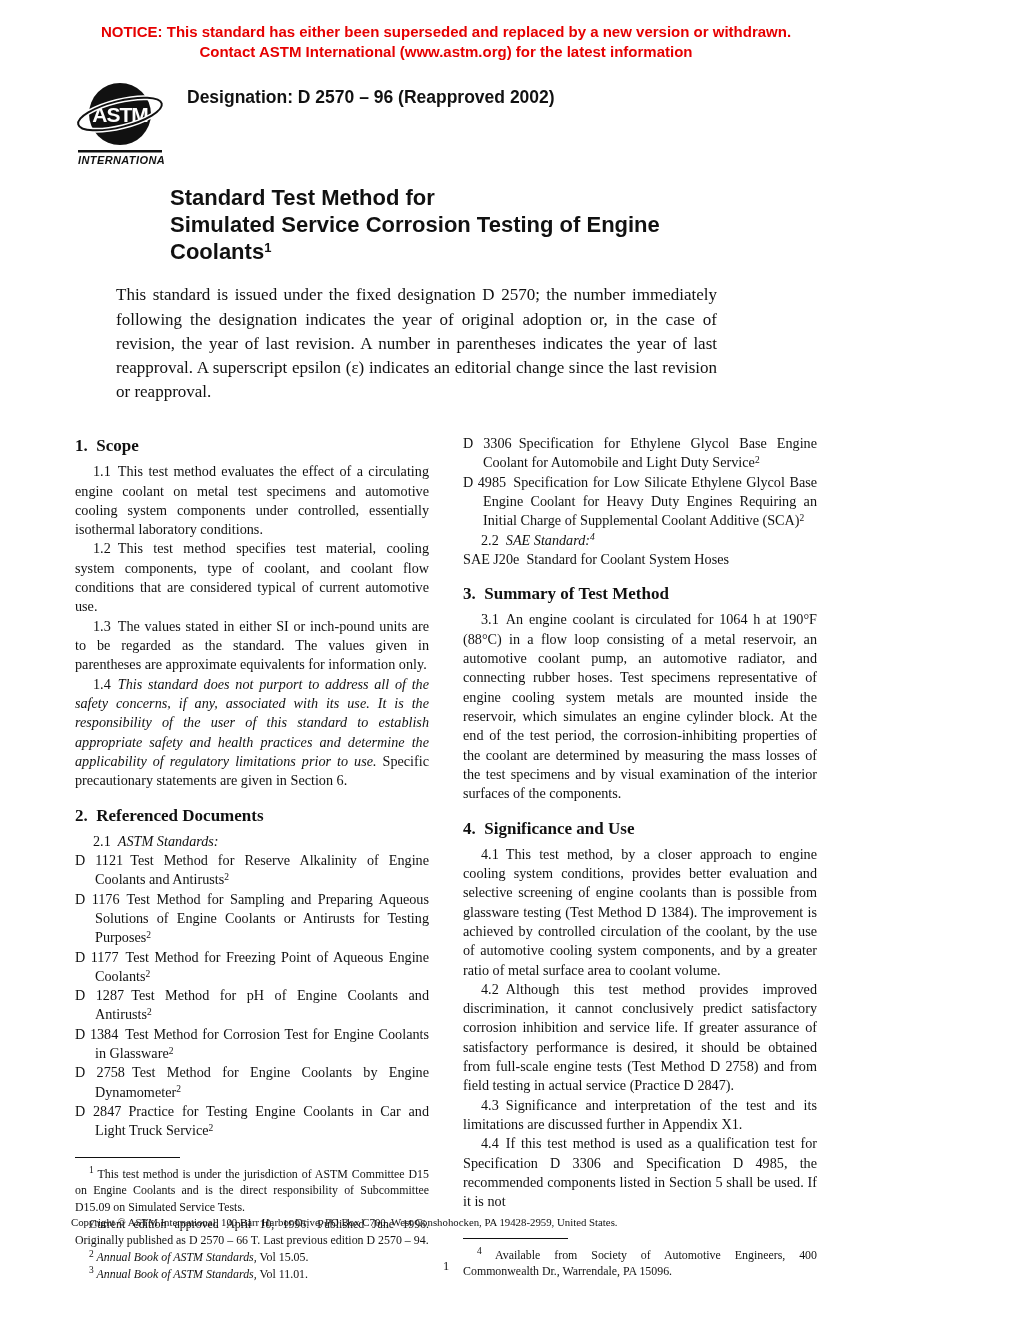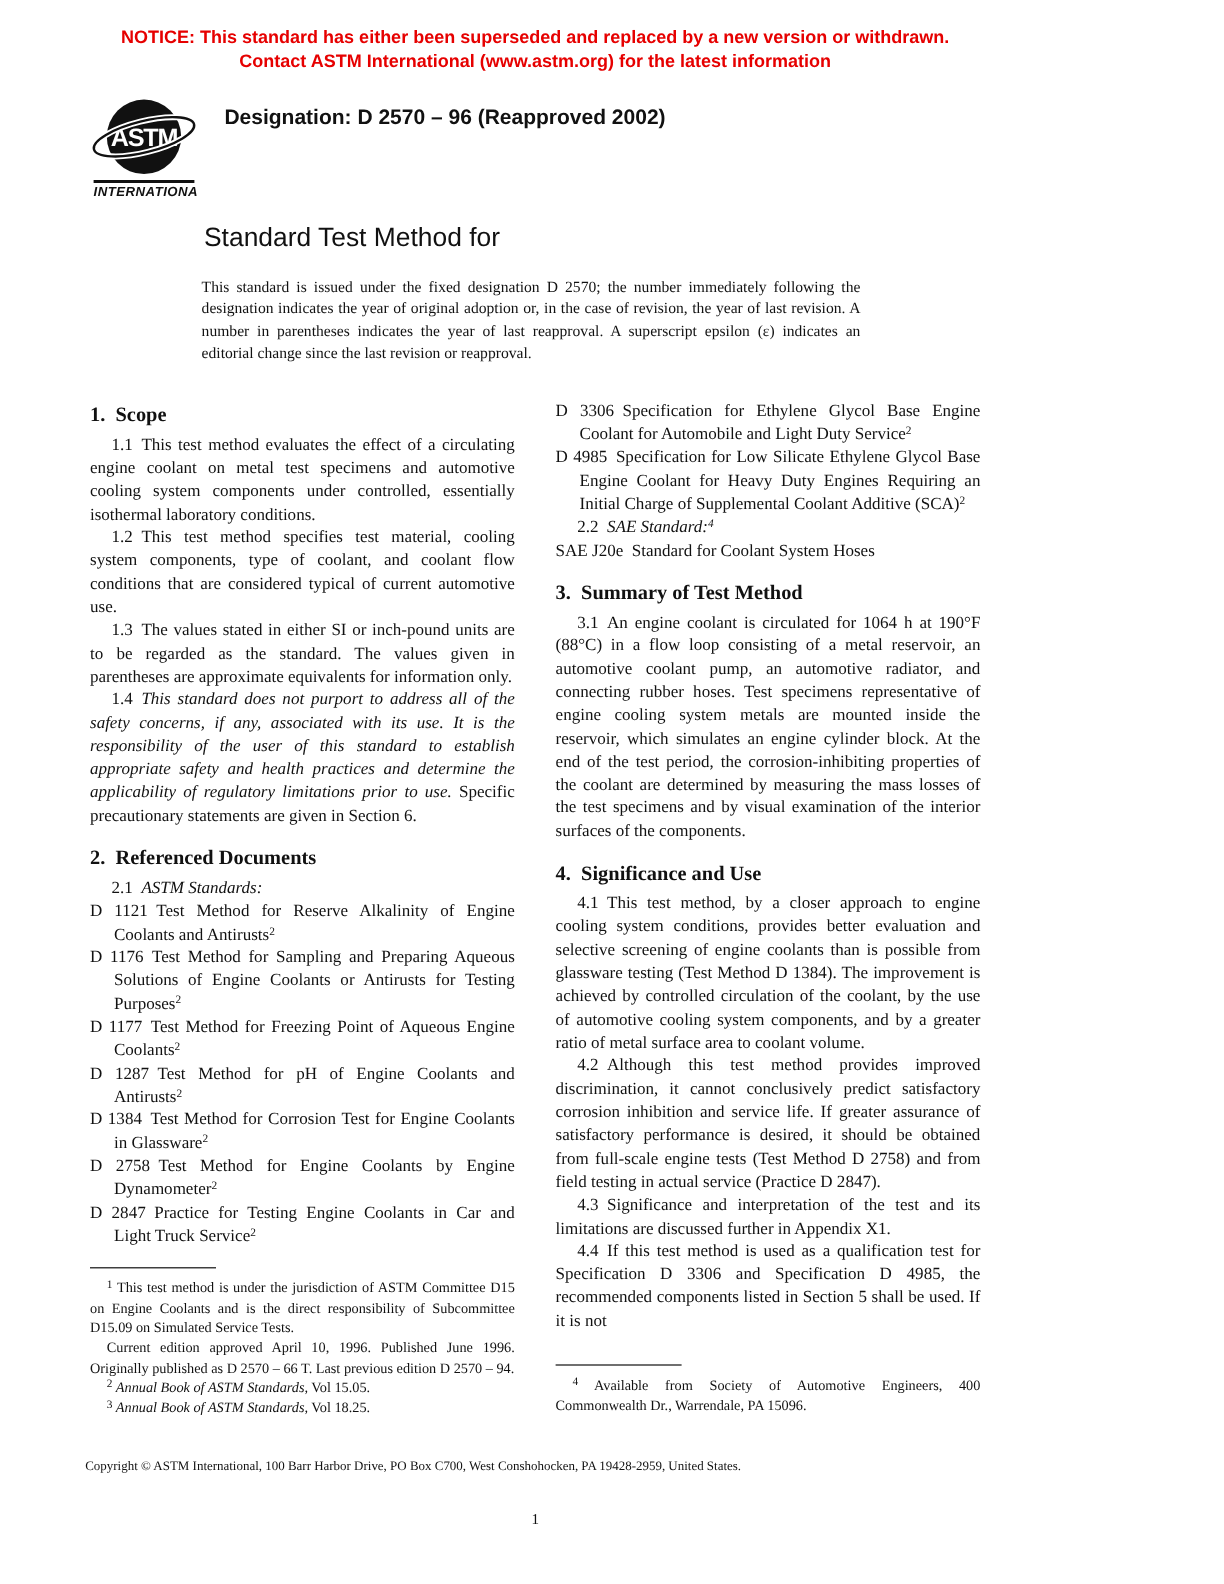--- a/index.html
+++ b/index.html
@@ -31,30 +31,30 @@
   .designation {
     position:absolute; left:112px; top:10px;
     font-family:"Liberation Sans","DejaVu Sans",sans-serif;
     font-weight:bold; font-size:17.5px;
   }
 
   
   .title-block {
     margin:16px 75px 0 95px;
     font-family:"Liberation Sans","DejaVu Sans",sans-serif;
-    font-weight:normal;
+    font-weight:bold;
     font-size:22px;
     line-height:1.22;
   }
   .title-block sup { font-size:13px; position:relative; top:-0.5em; vertical-align:baseline; }
 
   
   .issuance {
-    margin:18px 100px 0 93px;
-    font-size:13px;
+    margin:18px 100px 0 41px;
+    font-size:17px;
     line-height:1.42;
     text-align:justify;
   }
 
   
   .columns { display:flex; gap:34px; margin-top:30px; }
   .col { width:418px; font-size:14.2px; line-height:1.36; text-align:justify; }
 
   .blk-heading {
     font-size:17px; font-weight:bold;
@@ -105,20 +105,21 @@
           </g>
           <rect x="3" y="73" width="84" height="2.5" fill="#111"></rect>
           <text x="3" y="86.5" font-family="Liberation Sans, DejaVu Sans, sans-serif" font-weight="bold" font-style="italic" font-size="11" letter-spacing="0.4" fill="#111">INTERNATIONAL</text>
         </svg>
       </div>
       <div class="designation">Designation: D 2570 – 96 (Reapproved 2002)</div>
     </div>
 
     <div class="title-block">
       <div>Standard Test Method for</div>
+      <div><span>Simulated Service Corrosion Testing of Engine Coolants</span><sup>1</sup></div>
     </div>
 
     <div class="issuance">This standard is issued under the fixed designation D 2570; the number immediately following the designation indicates the year of original adoption or, in the case of revision, the year of last revision. A number in parentheses indicates the year of last reapproval. A superscript epsilon (ε) indicates an editorial change since the last revision or reapproval.</div>
 
     <div class="columns">
       <div class="col">
         <div>
             <h3 class="blk-heading"><span>1. Scope</span></h3>
             <p class="blk-para"><span>1.1 This test method evaluates the effect of a circulating engine coolant on metal test specimens and automotive cooling system components under controlled, essentially isothermal laboratory conditions.</span></p>
             <p class="blk-para"><span>1.2 This test method specifies test material, cooling system components, type of coolant, and coolant flow conditions that are considered typical of current automotive use.</span></p>
@@ -133,21 +134,21 @@
             <p class="blk-ref"><span>D 1384 Test Method for Corrosion Test for Engine Coolants in Glassware</span><sup>2</sup></p>
             <p class="blk-ref"><span>D 2758 Test Method for Engine Coolants by Engine Dynamometer</span><sup>2</sup></p>
             <p class="blk-ref"><span>D 2847 Practice for Testing Engine Coolants in Car and Light Truck Service</span><sup>2</sup></p>
           </div>
         <div class="fnblock">
           <hr class="fnrule">
           <div>
               <p class="blk-fn"><sup>1</sup><span> This test method is under the jurisdiction of ASTM Committee D15 on Engine Coolants and is the direct responsibility of Subcommittee D15.09 on Simulated Service Tests.</span></p>
               <p class="blk-fn"><span>Current edition approved April 10, 1996. Published June 1996. Originally published as D 2570 – 66 T. Last previous edition D 2570 – 94.</span></p>
               <p class="blk-fn"><sup>2</sup><em> Annual Book of ASTM Standards,</em><span> Vol 15.05.</span></p>
-              <p class="blk-fn"><sup>3</sup><em> Annual Book of ASTM Standards,</em><span> Vol 18.25.</span></p>
+              <p class="blk-fn"><sup>3</sup><em> Annual Book of ASTM Standards,</em><span> Vol 11.01.</span></p>
             </div>
         </div>
       </div>
       <div class="col">
         <div>
             <p class="blk-ref"><span>D 3306 Specification for Ethylene Glycol Base Engine Coolant for Automobile and Light Duty Service</span><sup>2</sup></p>
             <p class="blk-ref"><span>D 4985 Specification for Low Silicate Ethylene Glycol Base Engine Coolant for Heavy Duty Engines Requiring an Initial Charge of Supplemental Coolant Additive (SCA)</span><sup>2</sup></p>
             <p class="blk-para"><span>2.2 </span><em>SAE Standard:</em><sup style="font-style: italic;">4</sup></p>
             <p class="blk-ref"><span>SAE J20e Standard for Coolant System Hoses</span></p>
             <h3 class="blk-heading"><span>3. Summary of Test Method</span></h3>

